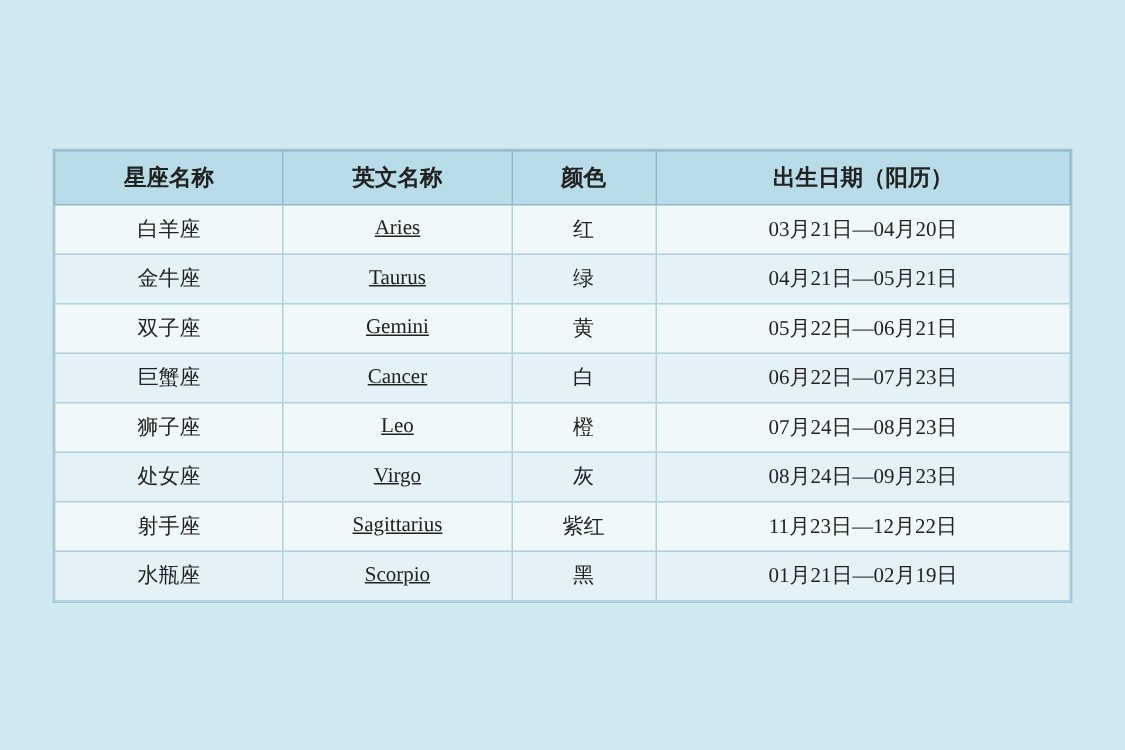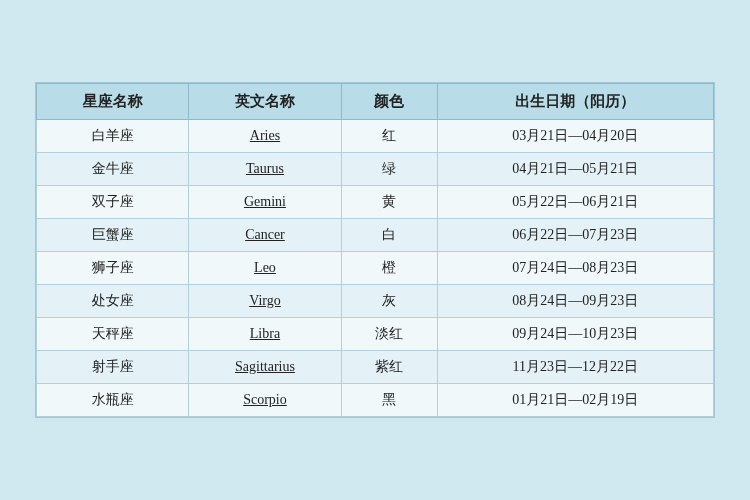--- a/index.html
+++ b/index.html
@@ -113,26 +113,20 @@
           <td>橙</td>
           <td>07月24日—08月23日</td>
         </tr>
         <tr>
           <td>处女座</td>
           <td>Virgo</td>
           <td>灰</td>
           <td>08月24日—09月23日</td>
         </tr>
         <tr>
-          <td>天秤座</td>
-          <td>Libra</td>
-          <td>淡红</td>
-          <td>09月24日—10月23日</td>
-        </tr>
-        <tr>
           <td>射手座</td>
           <td>Sagittarius</td>
           <td>紫红</td>
           <td>11月23日—12月22日</td>
         </tr>
         <tr>
           <td>水瓶座</td>
           <td>Scorpio</td>
           <td>黑</td>
           <td>01月21日—02月19日</td>

